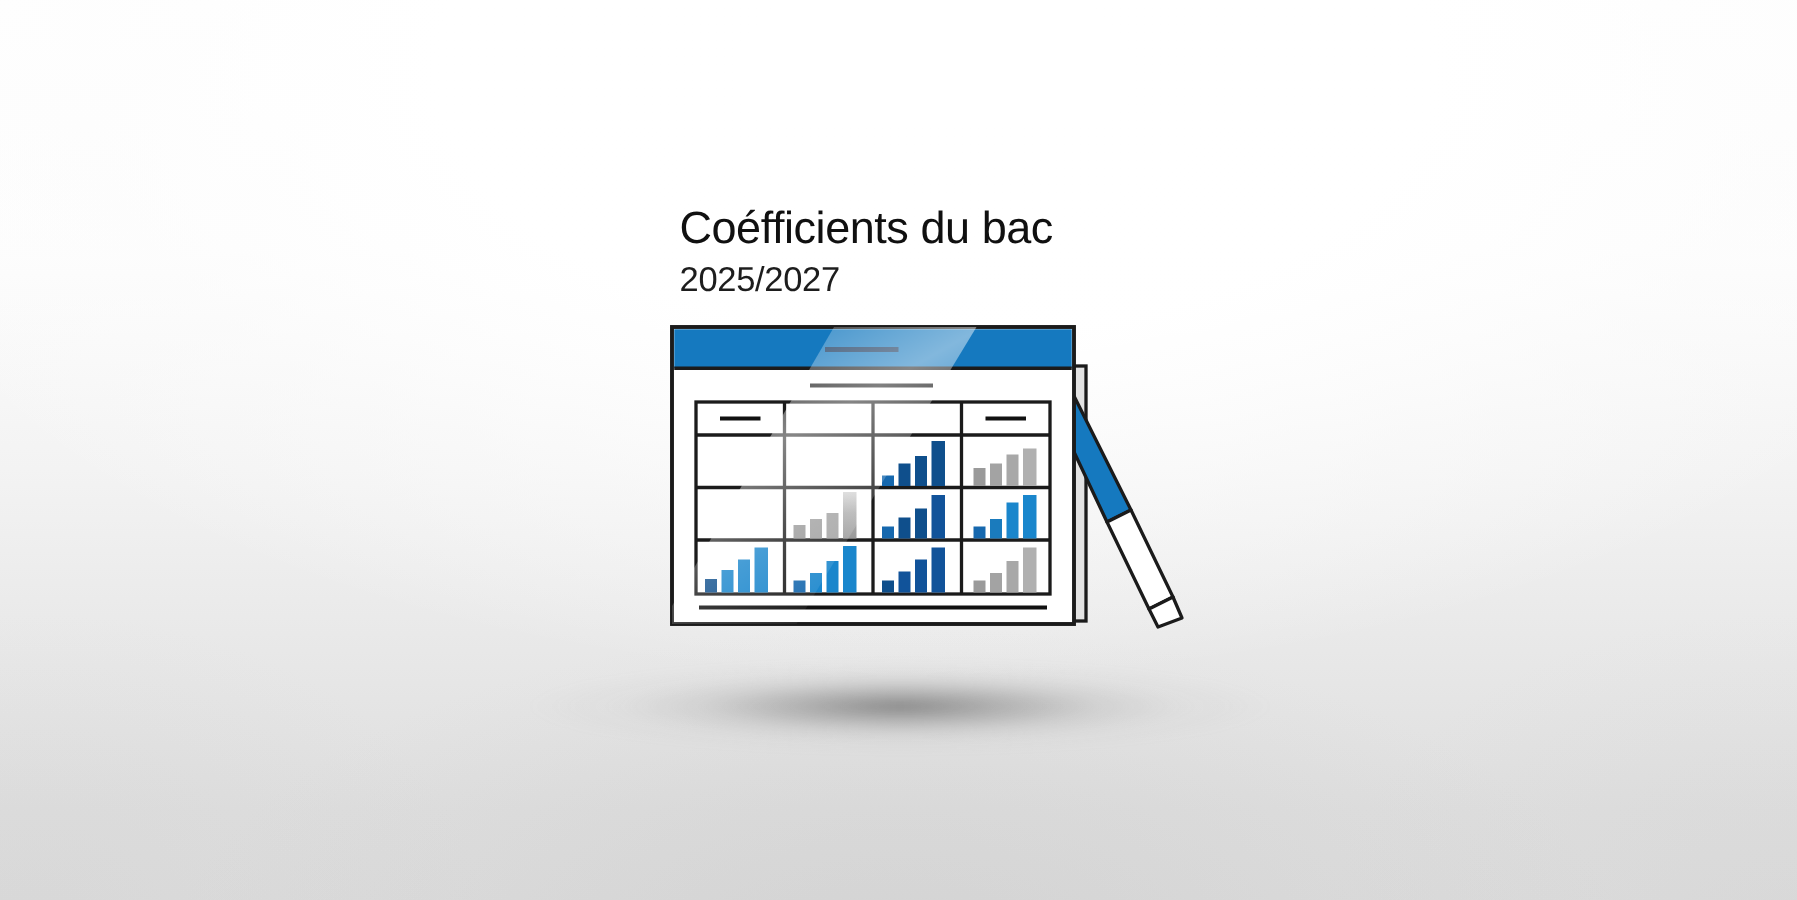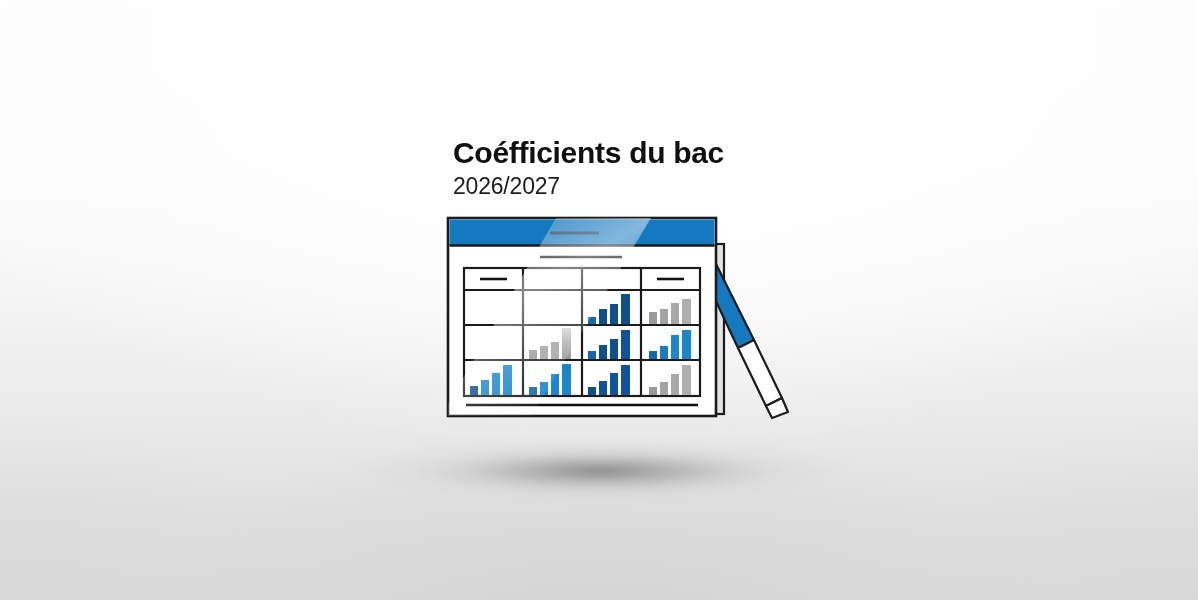--- a/index.html
+++ b/index.html
@@ -47,21 +47,21 @@
 
   
   #heading {
     position: absolute;
     left: 453px;
     top: 136px;
     width: 520px;
   }
   #title {
     font-size: 30px;
-    font-weight: 700;
+    font-weight: 400;
     color: #101010;
     letter-spacing: -0.3px;
     line-height: 34px;
     margin: 0;
     white-space: nowrap;
   }
   #subtitle {
     font-size: 23px;
     font-weight: 400;
     color: #1d1d1d;
@@ -99,21 +99,21 @@
     pointer-events: none;
   }
 </style>
 </head>
 <body>
 
 <div id="stage">
 
   <div id="heading">
     <h1 id="title">Coéfficients du bac</h1>
-    <div id="subtitle">2026/2027</div>
+    <div id="subtitle">2025/2027</div>
   </div>
 
   <div id="ground-shadow"></div>
 
   <div id="illustration">
     <svg width="360" height="220" viewBox="0 0 360 220" xmlns="http://www.w3.org/2000/svg">
       <defs>
         <linearGradient id="glareDiag" x1="0" y1="0" x2="0.6" y2="1">
           <stop offset="0%" stop-color="#ffffff" stop-opacity="0"></stop>
           <stop offset="45%" stop-color="#ffffff" stop-opacity="0.85"></stop>

